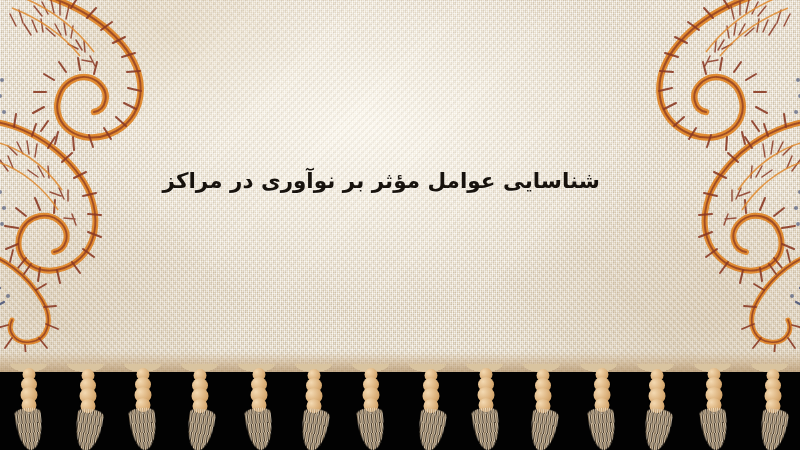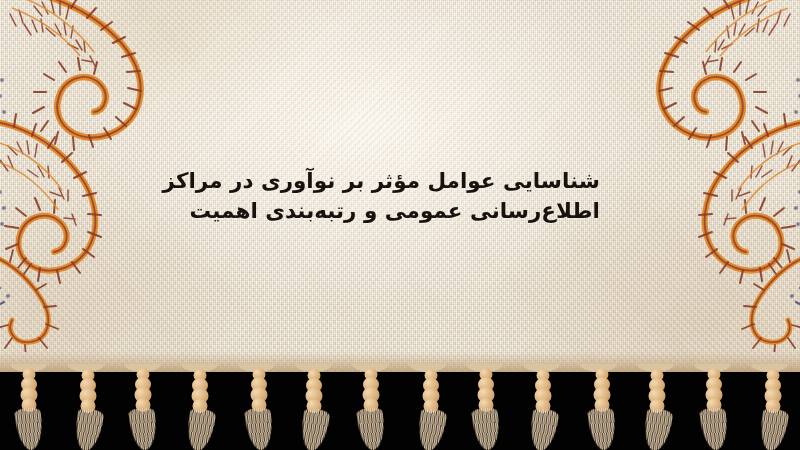--- a/index.html
+++ b/index.html
@@ -502,16 +502,15 @@
         <div class="knot k0"></div>
         <div class="knot k1"></div>
         <div class="knot k2"></div>
         <div class="knot k3"></div>
         <div class="brush"></div>
       </div>
     </div>
 
   <div class="title-block">
     <span class="ln">شناسایی عوامل مؤثر بر نوآوری در مراکز</span>
-    <span class="ln">اطلاع‌رسانی عمومی و رتبه‌بندی اهمیت</span>
   </div>
 
 </div>
 
 </body></html>

